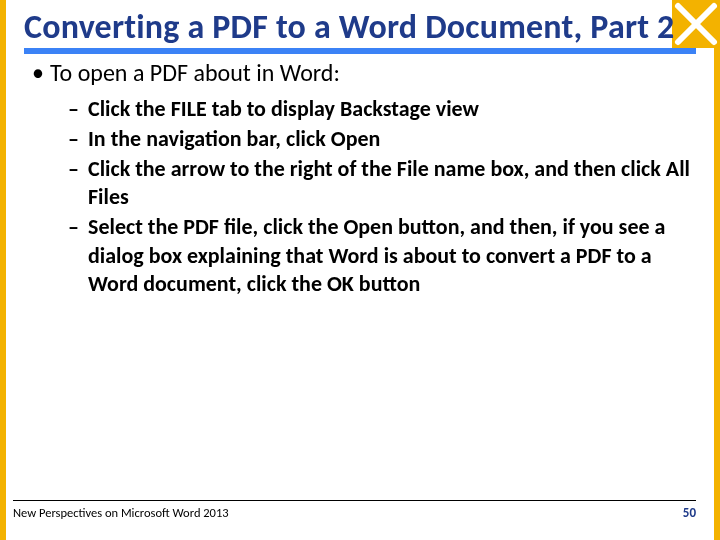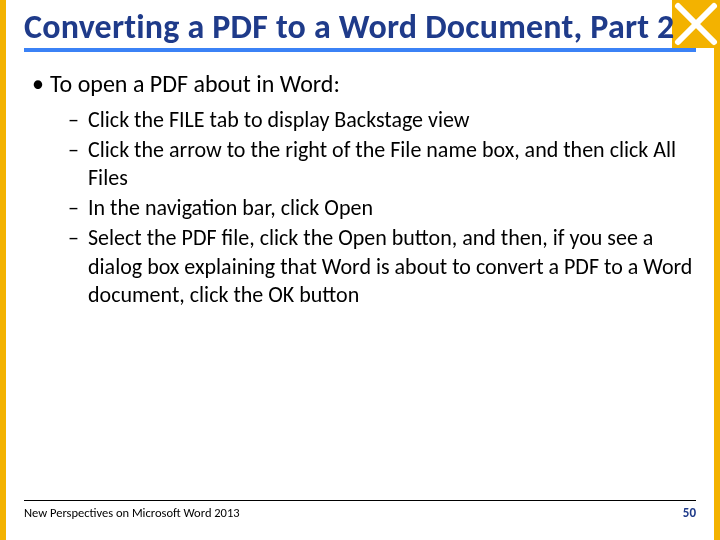--- a/index.html
+++ b/index.html
@@ -41,22 +41,22 @@
     top: 0;
     bottom: 0;
     padding: 8px 18px 0 18px;
   }
   .title {
     color: #1f3b8a;
     font-weight: 700;
     font-size: 34px;
     line-height: 1.12;
     padding-bottom: 2px;
-    border-bottom: 4px solid #3b82f6;
-    margin-bottom: 17px;
+    border-bottom: 6px solid #3b82f6;
+    margin-bottom: 4px;
     letter-spacing: 0.2px;
   }
   .body {
     color: #000;
     font-size: 24px;
     line-height: 1.28;
   }
   .lvl1 {
     padding-left: 26px;
     text-indent: -18px;
@@ -65,29 +65,30 @@
   .lvl1 .dot {
     display: inline-block;
     width: 18px;
     text-indent: 0;
   }
   .lvl2 {
     padding-left: 64px;
     text-indent: -20px;
     font-size: 22px;
     margin-bottom: 2px;
+    font-weight: bold;
   }
   .lvl2 .dash {
     display: inline-block;
     width: 20px;
     text-indent: 0;
   }
   .footer {
     position: absolute;
-    left: 18px;
+    left: 7px;
     right: 18px;
     bottom: 20px;
     border-top: 1px solid #000;
     padding-top: 4px;
     display: flex;
     justify-content: space-between;
     align-items: center;
     font-size: 12.5px;
     color: #000;
   }
@@ -109,24 +110,24 @@
   <div class="title">Converting a PDF to a Word Document, Part 2</div>
 
   <div class="body">
     <div class="lvl1">
       <span class="dot">•</span><span>To open a PDF about in Word:</span>
     </div>
     <div class="lvl2">
       <span class="dash">–</span><span>Click the FILE tab to display Backstage view</span>
     </div>
     <div class="lvl2">
-      <span class="dash">–</span><span>Click the arrow to the right of the File name box, and then click All Files</span>
+      <span class="dash">–</span><span>In the navigation bar, click Open</span>
     </div>
     <div class="lvl2">
-      <span class="dash">–</span><span>In the navigation bar, click Open</span>
+      <span class="dash">–</span><span>Click the arrow to the right of the File name box, and then click All Files</span>
     </div>
     <div class="lvl2">
       <span class="dash">–</span><span>Select the PDF file, click the Open button, and then, if you see a dialog box explaining that Word is about to convert a PDF to a Word document, click the OK button</span>
     </div>
   </div>
 
   <div class="footer">
     <span>New Perspectives on Microsoft Word 2013</span>
     <span class="page-num">50</span>
   </div>

